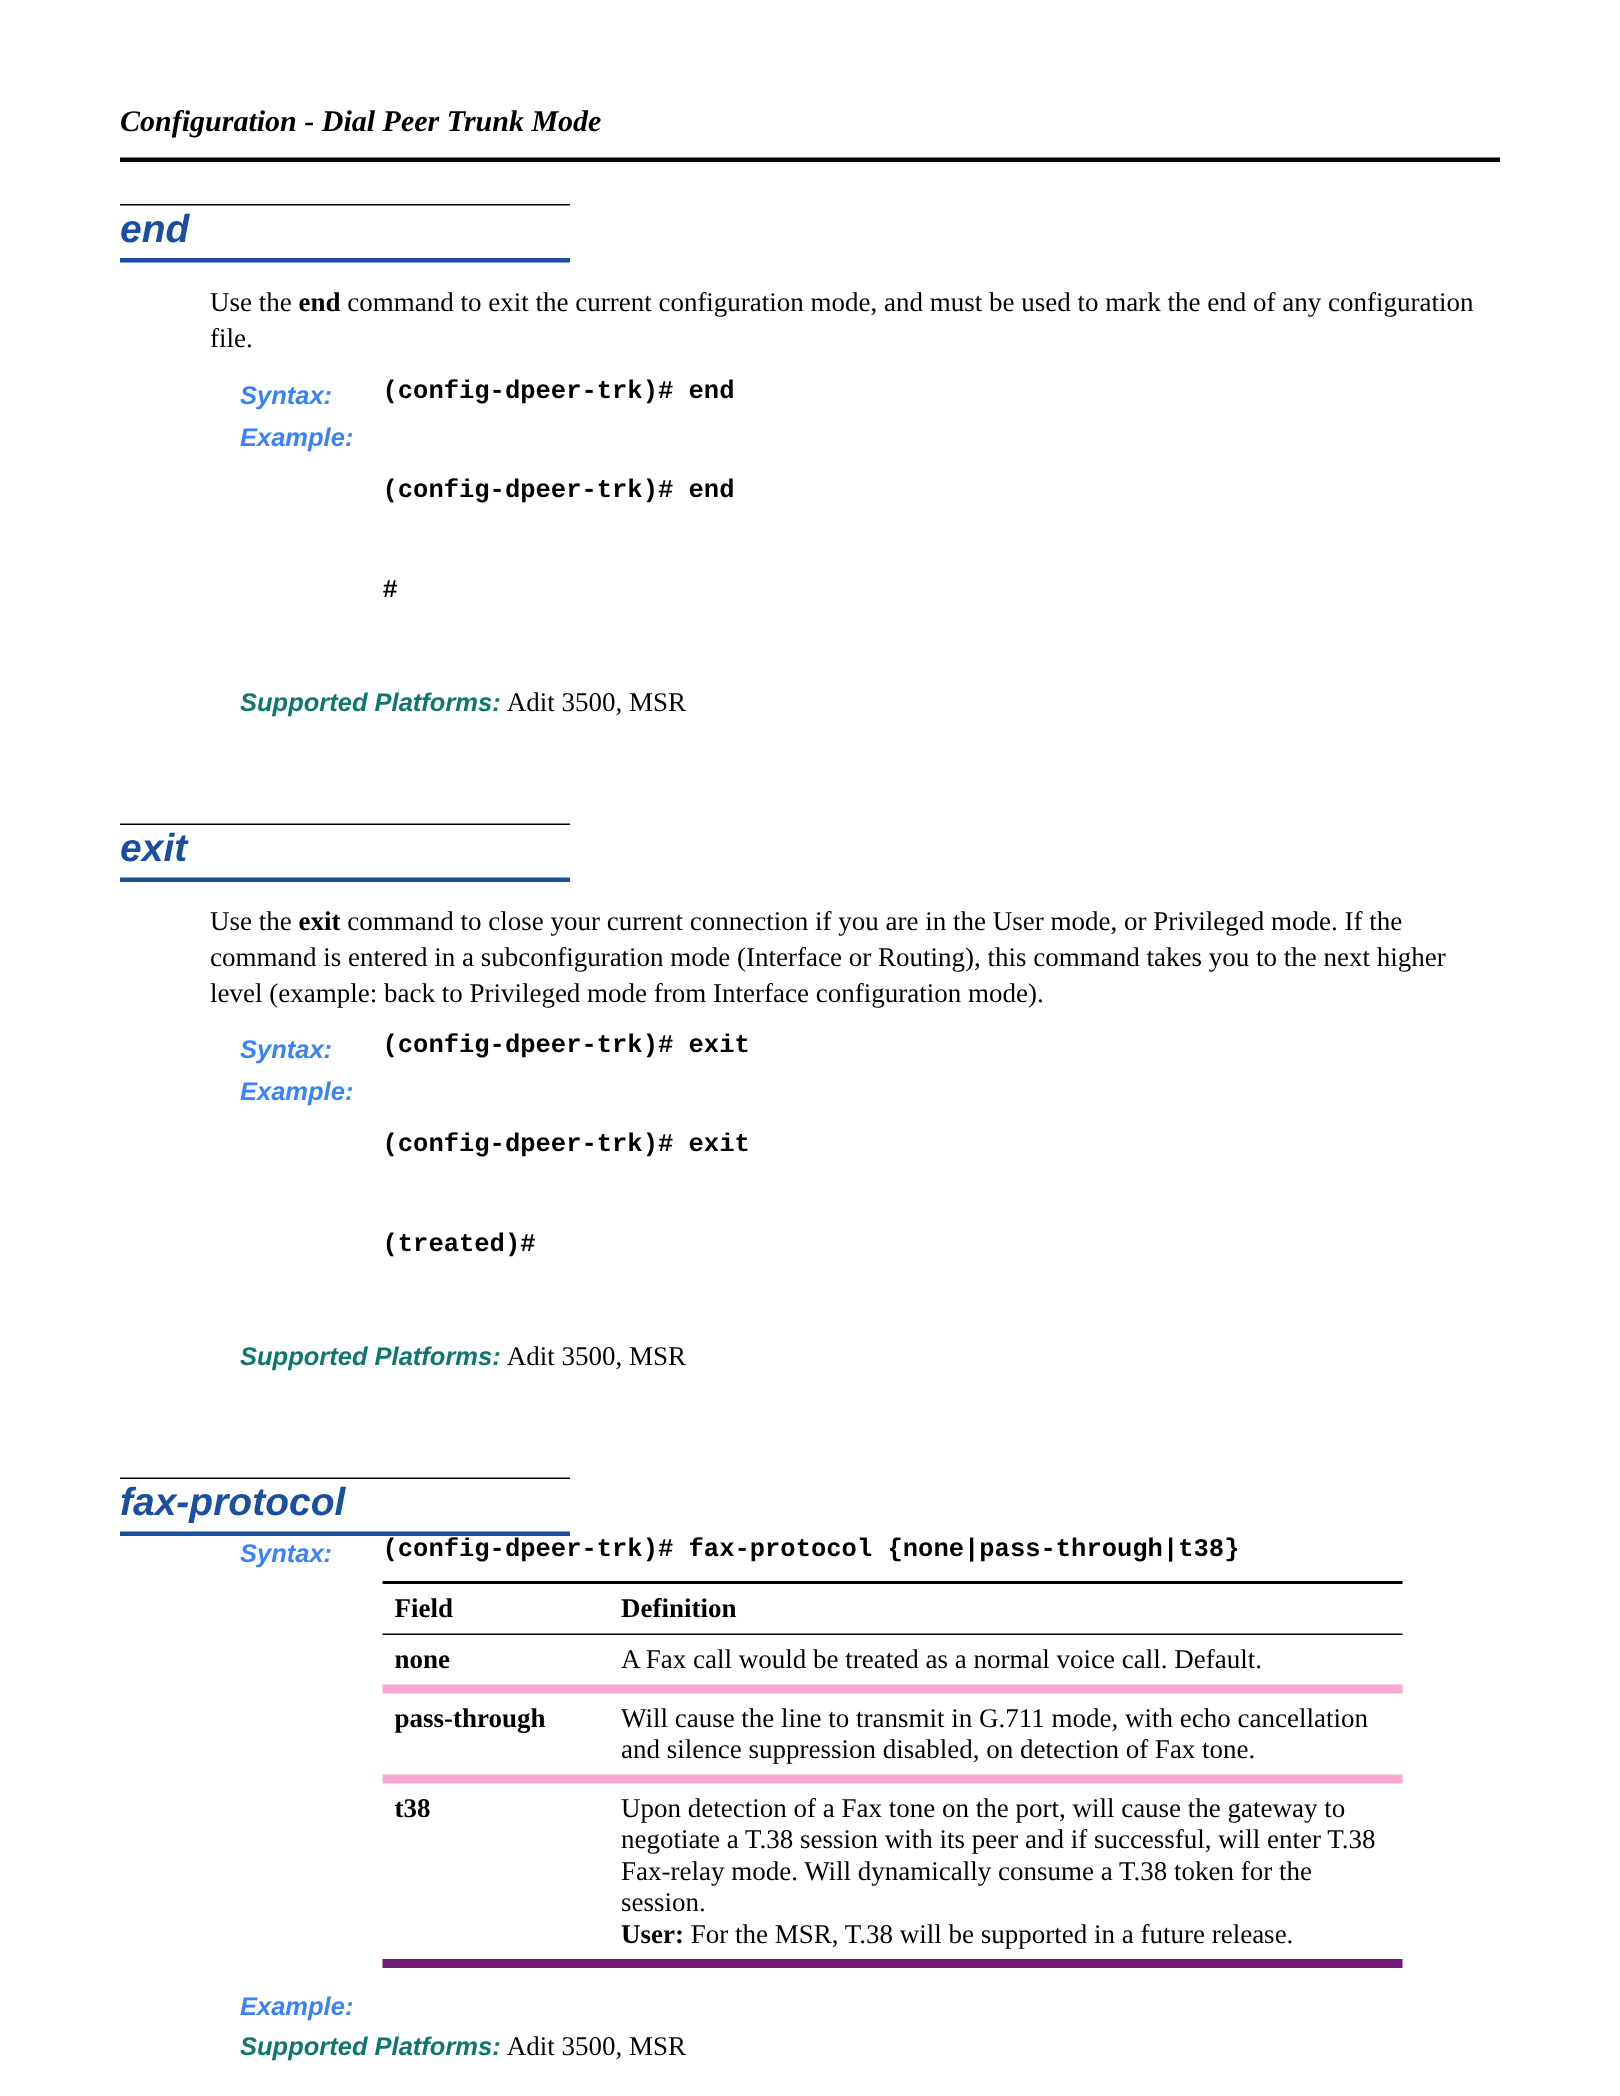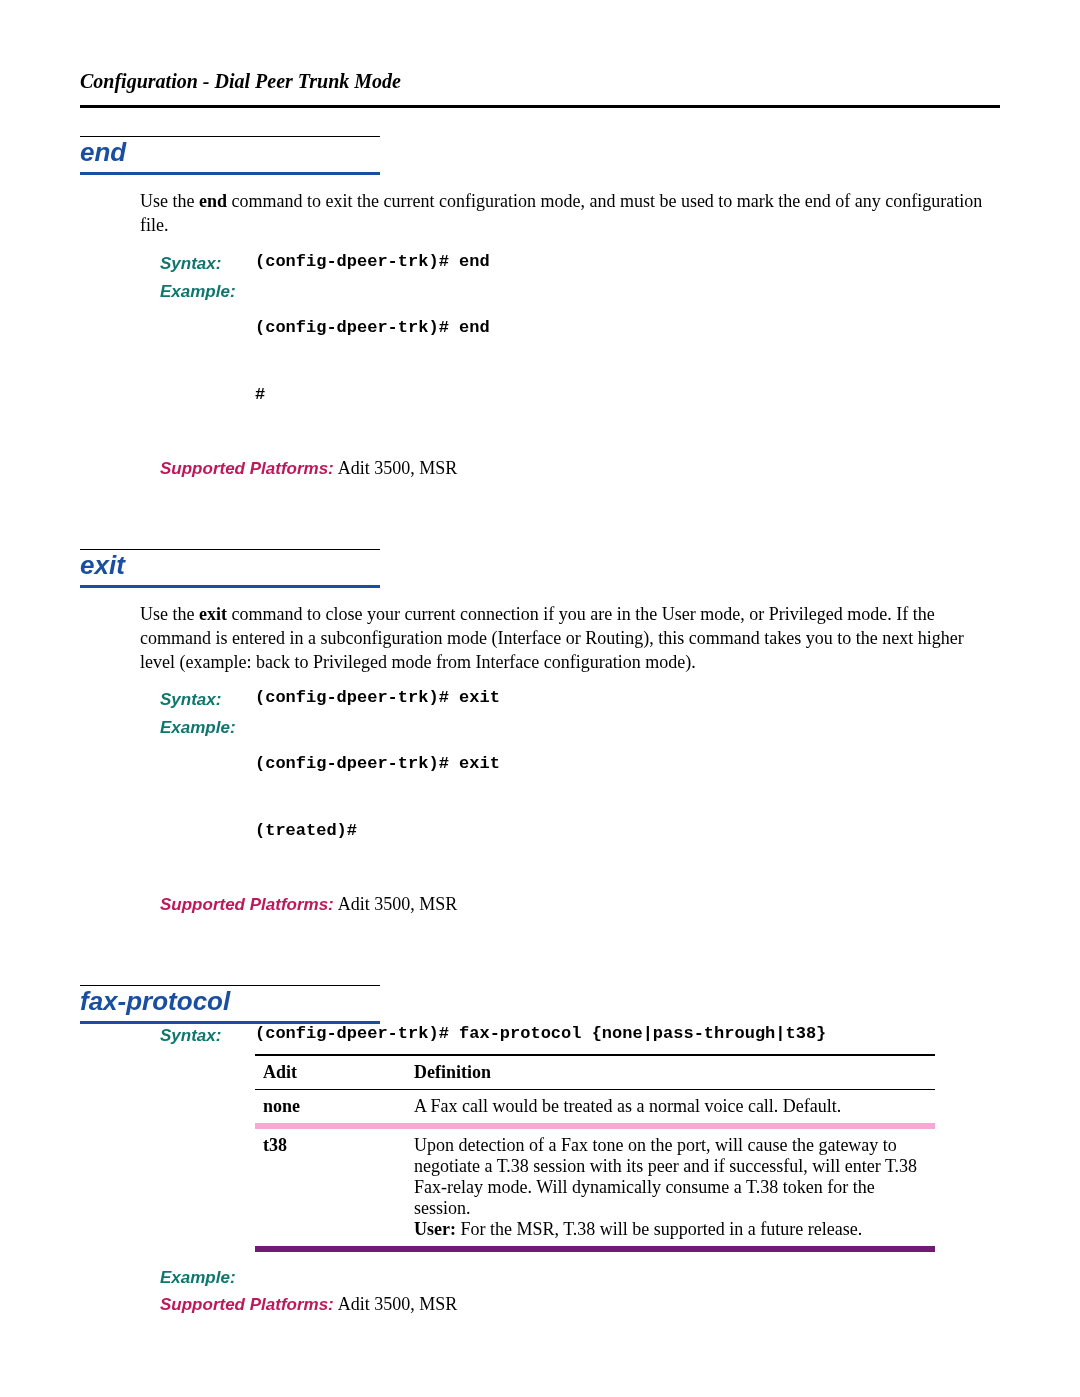--- a/index.html
+++ b/index.html
@@ -55,21 +55,21 @@
     margin-left: 80px;
     margin-bottom: 6px;
     display: flex;
     align-items: flex-start;
   }
   .label {
     font-family: Arial, Helvetica, sans-serif;
     font-weight: bold;
     font-style: italic;
     font-size: 17px;
-    color: #0f766e;
+    color: #3b82f6;
     width: 95px;
     flex-shrink: 0;
     padding-top: 2px;
   }
   .mono {
     font-family: "Courier New", Courier, monospace;
     font-size: 17px;
     font-weight: bold;
     white-space: pre;
   }
@@ -77,21 +77,21 @@
 
   .platforms {
     margin-left: 80px;
     margin-top: 6px;
   }
   .platforms .plabel {
     font-family: Arial, Helvetica, sans-serif;
     font-weight: bold;
     font-style: italic;
     font-size: 17px;
-    color: #be185d;
+    color: #0f766e;
   }
   .platforms .pval {
     font-size: 18px;
     font-weight: normal;
   }
 
   
   .fld-table {
     margin-left: 175px;
     margin-top: 8px;
@@ -185,28 +185,32 @@
 
 
     <div class="labeled-block">
       <span class="label">Syntax:</span>
       <span class="mono">(config-dpeer-trk)# fax-protocol {none|pass-through|t38}</span>
     </div>
 
     <table class="fld-table">
       <thead>
         <tr>
-          <th class="col-field">Adit</th>
+          <th class="col-field">Field</th>
           <th>Definition</th>
         </tr>
       </thead>
       <tbody>
         <tr>
           <td class="fname">none</td>
           <td>A Fax call would be treated as a normal voice call. Default.</td>
+        </tr>
+        <tr>
+          <td class="fname">pass-through</td>
+          <td>Will cause the line to transmit in G.711 mode, with echo cancellation and silence suppression disabled, on detection of Fax tone.</td>
         </tr>
         <tr>
           <td class="fname">t38</td>
           <td>
             <span>Upon detection of a Fax tone on the port, will cause the gateway to negotiate a T.38 session with its peer and if successful, will enter T.38 Fax-relay mode. Will dynamically consume a T.38 token for the session.</span><br>
             <b class="inline">User:</b><span>  For the MSR, T.38 will be supported in a future release.</span>
           </td>
         </tr>
       </tbody>
     </table>

